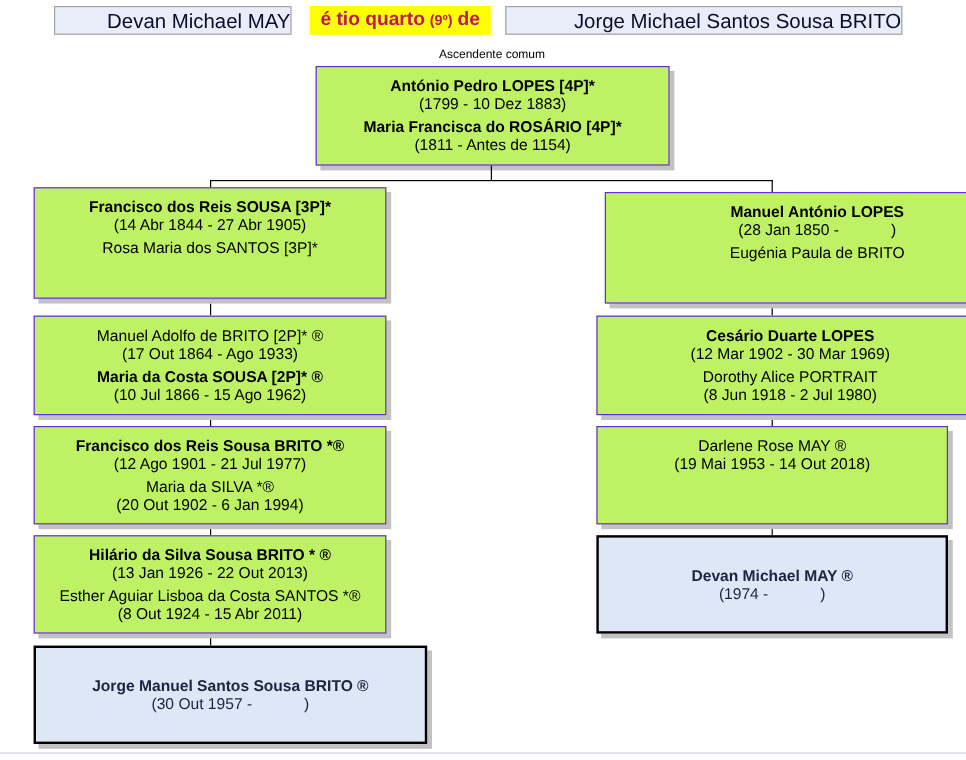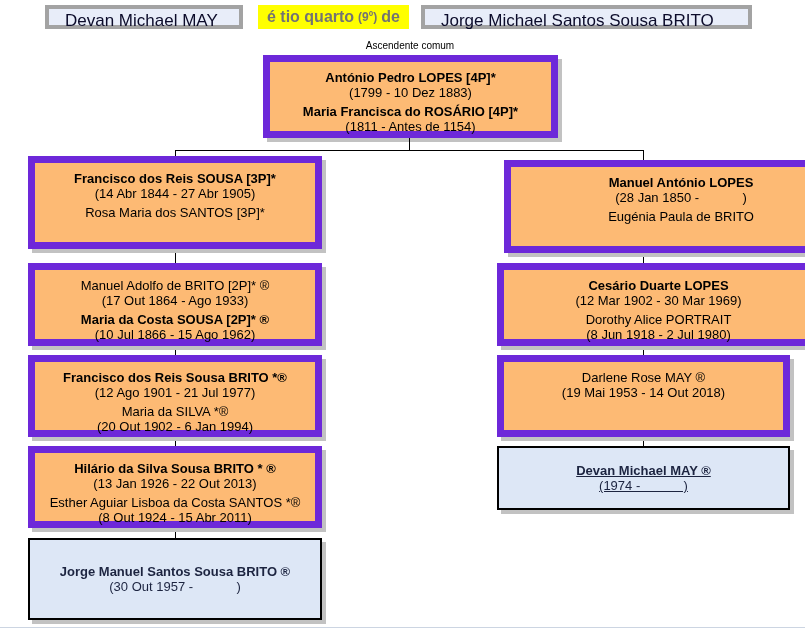--- a/index.html
+++ b/index.html
@@ -3,36 +3,36 @@
 <meta charset="utf-8">
 <style>
   html,body{margin:0;padding:0;background:#fff;}
   .canvas{
     position:relative;width:805px;height:633px;background:#ffffff;
     font-family:"Liberation Sans",sans-serif;color:#000;overflow:hidden;
   }
   
   .hdr-box{
     position:absolute;top:5px;height:24px;line-height:24px;
-    background:#e8edf9;border:4px solid #a3a3a3;text-align:left;
-    font-size:17px;color:#0b0b2a;box-sizing:border-box;white-space:nowrap;padding-left:16px;
+    background:#e8edf9;border:1px solid #a3a3a3;text-align:right;
+    font-size:17px;color:#0b0b2a;box-sizing:border-box;white-space:nowrap;
   }
   .rel{
     position:absolute;top:5px;height:24px;background:#ffff00;
     display:flex;align-items:center;justify-content:space-between;gap:4px;
-    padding:0 9px;font-weight:bold;font-size:16px;color:#737373;white-space:nowrap;
+    padding:0 9px;font-weight:bold;font-size:16px;color:#be185d;white-space:nowrap;
   }
   .rel .deg{font-size:12px;font-weight:bold;}
   .asc-label{
     position:absolute;left:330px;top:40px;width:160px;text-align:center;
     font-size:10px;color:#000;
   }
   
   .tbox{
-    position:absolute;background:#fdba74;border:7px solid #6d28d9;
+    position:absolute;background:#bef264;border:1px solid #6d28d9;
     box-sizing:border-box;box-shadow:4px 4px 0 #c2c2c2;
     text-align:center;font-size:13px;padding-top:8px;
   }
   .tbox .pair{margin-bottom:4px;}
   .line{line-height:15px;white-space:pre-wrap;}
   .b{font-weight:bold;}
   .tbox.hl{
     background:#dde7f6;border:2px solid #000;color:#1c2440;
     display:flex;flex-direction:column;justify-content:center;padding-top:0;
   }
@@ -118,21 +118,21 @@
     <div class="pair">
       <div class="line b">Hilário da Silva Sousa BRITO * ®</div>
       <div class="line">(13 Jan 1926 - 22 Out 2013)</div>
     </div>
     <div class="pair">
       <div class="line">Esther Aguiar Lisboa da Costa SANTOS *®</div>
       <div class="line">(8 Out 1924 - 15 Abr 2011)</div>
     </div>
   </div>
 
-  <div class="tbox hl" style="left:28px;top:538px;width:294px;height:82px;">
+  <div class="tbox hl" style="left:28px;top:538px;width:328px;height:82px;">
     <div class="pair">
       <div class="line b">Jorge Manuel Santos Sousa BRITO ®</div>
       <div class="line">(30 Out 1957 -            )</div>
     </div>
   </div>
 
   <div class="tbox" style="left:504px;top:160px;width:354px;height:93px;">
     <div class="pair">
       <div class="line b">Manuel António LOPES</div>
       <div class="line">(28 Jan 1850 -            )</div>
@@ -153,21 +153,21 @@
     </div>
   </div>
 
   <div class="tbox" style="left:497px;top:355px;width:293px;height:82px;">
     <div class="pair">
       <div class="line">Darlene Rose MAY ®</div>
       <div class="line">(19 Mai 1953 - 14 Out 2018)</div>
     </div>
   </div>
 
-  <div class="tbox hl" style="left:497px;top:446px;width:293px;height:64px;text-decoration:underline;">
+  <div class="tbox hl" style="left:497px;top:446px;width:293px;height:82px;">
     <div class="pair">
       <div class="line b">Devan Michael MAY ®</div>
       <div class="line">(1974 -            )</div>
     </div>
   </div>
 
   <div class="bottom-edge"></div>
 </div>
 
 </body></html>

